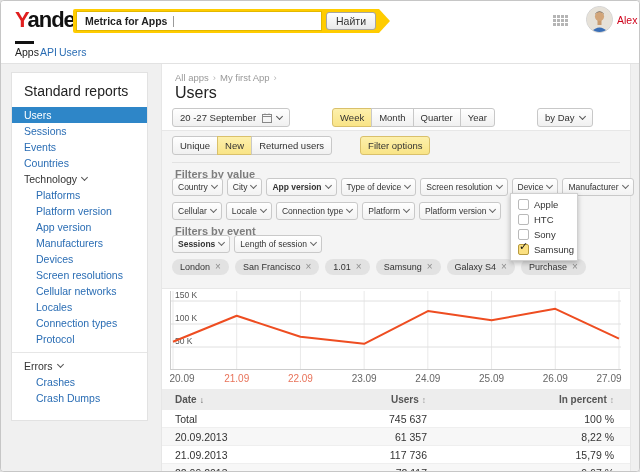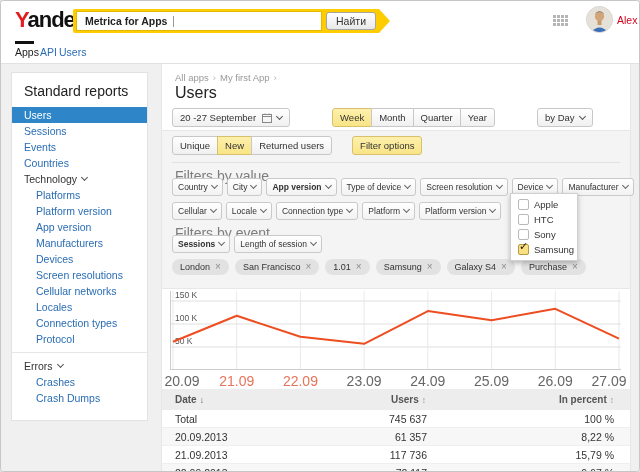--- a/index.html
+++ b/index.html
@@ -44,47 +44,47 @@
   .page-title{position:absolute;left:13px;top:20px;font-size:16px;color:#222;}
   .controls{position:absolute;left:10px;top:44px;display:flex;align-items:center;gap:32px;}
   .btn{display:inline-flex;align-items:center;height:19px;padding:0 7px;border:1px solid #c8c8c8;border-radius:3px;background:linear-gradient(#ffffff,#f0f0f0);font-size:9.5px;color:#333;box-sizing:border-box;cursor:pointer;white-space:nowrap;}
   .btn.yellow{background:linear-gradient(#fdf0ac,#f9e486);border-color:#d9c06b;}
   .grp{display:flex;}
   .grp .btn{border-radius:0;margin-left:-1px;}
   .grp .btn:first-child{border-radius:3px 0 0 3px;margin-left:0;}
   .grp .btn:last-child{border-radius:0 3px 3px 0;}
   .chev{display:inline-block;width:4px;height:4px;border-right:1.4px solid #555;border-bottom:1.4px solid #555;transform:rotate(45deg);margin-left:5px;margin-top:-3px;flex:none;}
   .cal{margin-left:6px;flex:none;display:block;}
-  .ml10{margin-left:10px}.ml20{margin-left:20px}
+  .ml10{margin-left:10px}.ml20{margin-left:28px}
   
   .panel{position:absolute;left:0;top:66px;width:468px;height:159px;background:#f4f4f4;border-top:1px solid #e7e7e7;border-bottom:1px solid #e7e7e7;box-sizing:border-box;}
   .seg-row{position:absolute;left:10px;top:5px;display:flex;align-items:center;}
   .panel-div{position:absolute;left:10px;right:10px;top:31px;border-top:1px solid #e2e2e2;}
-  .flt-label{position:absolute;left:13px;font-size:14px;color:#7d7d7d;}
+  .flt-label{position:absolute;left:13px;font-size:11px;color:#7d7d7d;font-weight:bold;}
   .lab1{top:37px}.lab2{top:94px}
   .fbtn-row{position:absolute;left:10px;display:flex;gap:4px;}
   .row1{top:47px}.row2{top:71px}.rowev{top:104px}
   .fbtn{display:inline-flex;align-items:center;height:18px;padding:0 5px;border:1px solid #c9c9c9;border-radius:3px;background:linear-gradient(#ffffff,#f2f2f2);font-size:8.5px;color:#333;cursor:pointer;white-space:nowrap;}
   .fbtn .chev{margin-left:4px;border-color:#666;}
   .chips{position:absolute;left:10px;top:128px;display:flex;gap:6px;}
   .chip{display:inline-flex;align-items:center;height:16px;padding:0 8px;background:#e2e2e2;border-radius:8px;font-size:9px;color:#333;}
   .chip .x{margin-left:5px;color:#8d8d8d;font-size:10px;line-height:1;cursor:pointer;}
   
   .dropdown{position:absolute;left:348px;top:129px;width:66px;background:#fff;border:1px solid #d0d0d0;box-shadow:0 2px 5px rgba(0,0,0,.25);z-index:30;padding:3px 0;}
   .dd-row{display:flex;align-items:center;gap:5px;padding:2px 7px;font-size:9.5px;color:#333;cursor:pointer;}
   .cb{position:relative;width:9px;height:9px;border:1px solid #b9b9b9;border-radius:2px;background:#fff;flex:none;}
   .cb.checked{background:#fbe081;border-color:#b89a3e;}
   .cb.checked::after{content:"\2713";position:absolute;left:0px;top:-5px;font-size:11px;font-weight:bold;color:#111;}
   
   .chart{position:absolute;left:0;top:225px;width:468px;height:100px;}
   .plot{position:absolute;left:8px;top:2px;width:450px;height:78px;border-left:1px solid #cdcdcd;border-bottom:1px solid #cdcdcd;}
   .plot svg{display:block;}
   .plot text{font-family:"Liberation Sans","DejaVu Sans",sans-serif;}
   .xlabels{position:absolute;left:9px;top:84px;width:450px;height:12px;}
-  .xl{position:absolute;transform:translateX(-50%);font-size:14px;color:#666;white-space:nowrap;}
+  .xl{position:absolute;transform:translateX(-50%);font-size:10px;color:#666;white-space:nowrap;}
   
   .tbl{position:absolute;left:0;top:325px;width:468px;border-collapse:collapse;table-layout:fixed;font-size:10.5px;color:#333;}
   .tbl th{height:19px;background:#ededed;font-weight:bold;font-size:10px;color:#555;}
   .tbl td{height:17px;padding:0;margin-left:32px;}
   .tbl .c-date{text-align:left;padding-left:13px;}
   .tbl .c-num{text-align:right;}
   .tbl .c-pct{text-align:right;padding-right:16px;}
   .tbl tr.alt td{background:#f7f7f7;}
   .tbl tbody tr{border-bottom:1px solid #efefef;}
   .sort{font-size:8.5px;color:#999;margin-left:3px;}

